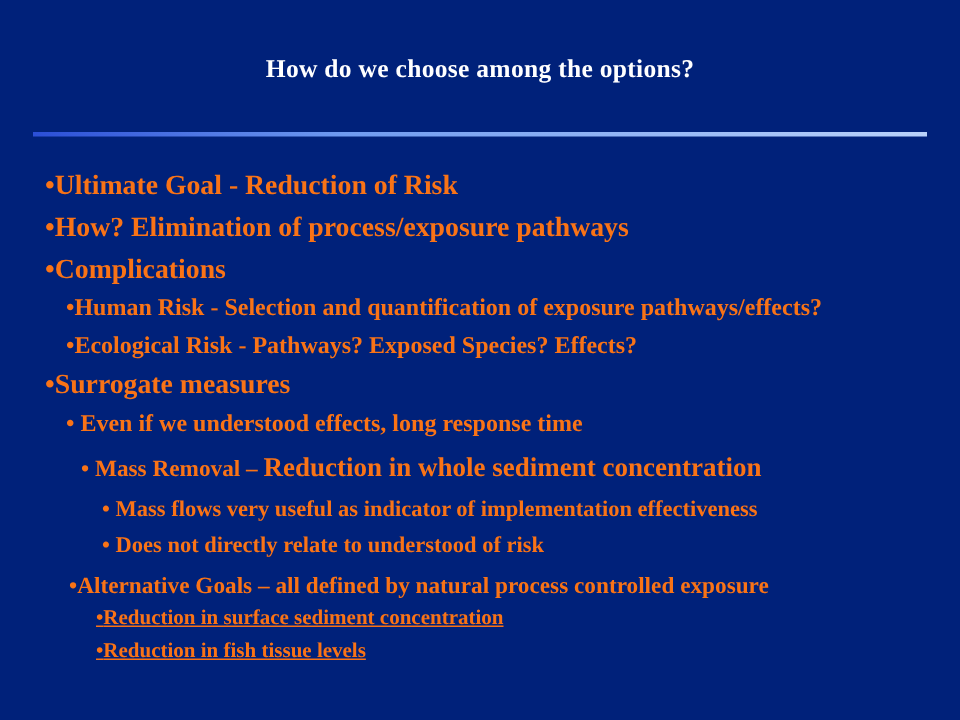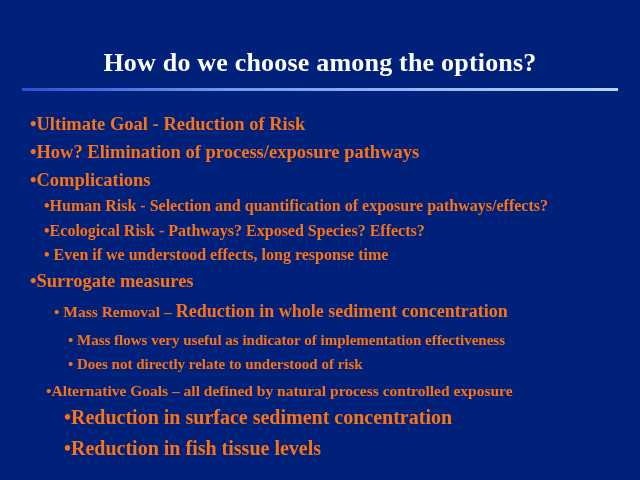--- a/index.html
+++ b/index.html
@@ -15,28 +15,28 @@
   }
   .slide {
     position: relative;
     width: 640px;
     height: 480px;
     background: #00217a;
     box-sizing: border-box;
   }
   .title {
     position: absolute;
-    top: 48px;
+    top: 36px;
     left: 0;
     width: 640px;
     text-align: center;
     color: #ffffff;
     font-family: "Liberation Serif", serif;
     font-weight: bold;
-    font-size: 26px;
+    font-size: 17px;
     letter-spacing: 0.2px;
   }
   .title-rule {
     position: absolute;
     top: 88px;
     left: 22px;
     width: 596px;
     height: 3px;
     background: linear-gradient(to right, #2b4fd6 0%, #6f9bf0 35%, #b9d2fb 100%);
   }
@@ -75,23 +75,24 @@
     font-size: 15px;
     margin-left: 46px;
     line-height: 1.55;
   }
   .lvl2c {
     font-size: 15.5px;
     margin-left: 32px;
     line-height: 1.55;
   }
   .lvl3b {
-    font-size: 20px;
+    font-size: 14px;
     margin-left: 42px;
     line-height: 1.55;
+    text-decoration: underline;
   }
   .bullet {
     display: inline;
   }
   .sub-normal {
     font-size: 18px;
   }
   .spacer-xs { height: 3px; }
 </style>
 </head>
@@ -117,26 +118,26 @@
     </div>
 
     <div class="line lvl2">
       <span class="bullet">•</span><span>Human Risk - Selection and quantification of exposure pathways/effects?</span>
     </div>
 
     <div class="line lvl2">
       <span class="bullet">•</span><span>Ecological Risk - Pathways?  Exposed Species?  Effects?</span>
     </div>
 
+    <div class="line lvl1">
+      <span class="bullet">•</span><span>Surrogate measures</span>
+    </div>
+
     <div class="line lvl2">
       <span class="bullet">•</span><span> Even if we understood effects, long response time</span>
-    </div>
-
-    <div class="line lvl1">
-      <span class="bullet">•</span><span>Surrogate measures</span>
     </div>
 
     <div class="spacer-xs"></div>
 
     <div class="line lvl2c">
       <span class="bullet">•</span><span> Mass Removal – </span><span class="sub-normal">Reduction in whole sediment concentration</span>
     </div>
 
     <div class="spacer-xs"></div>
 

